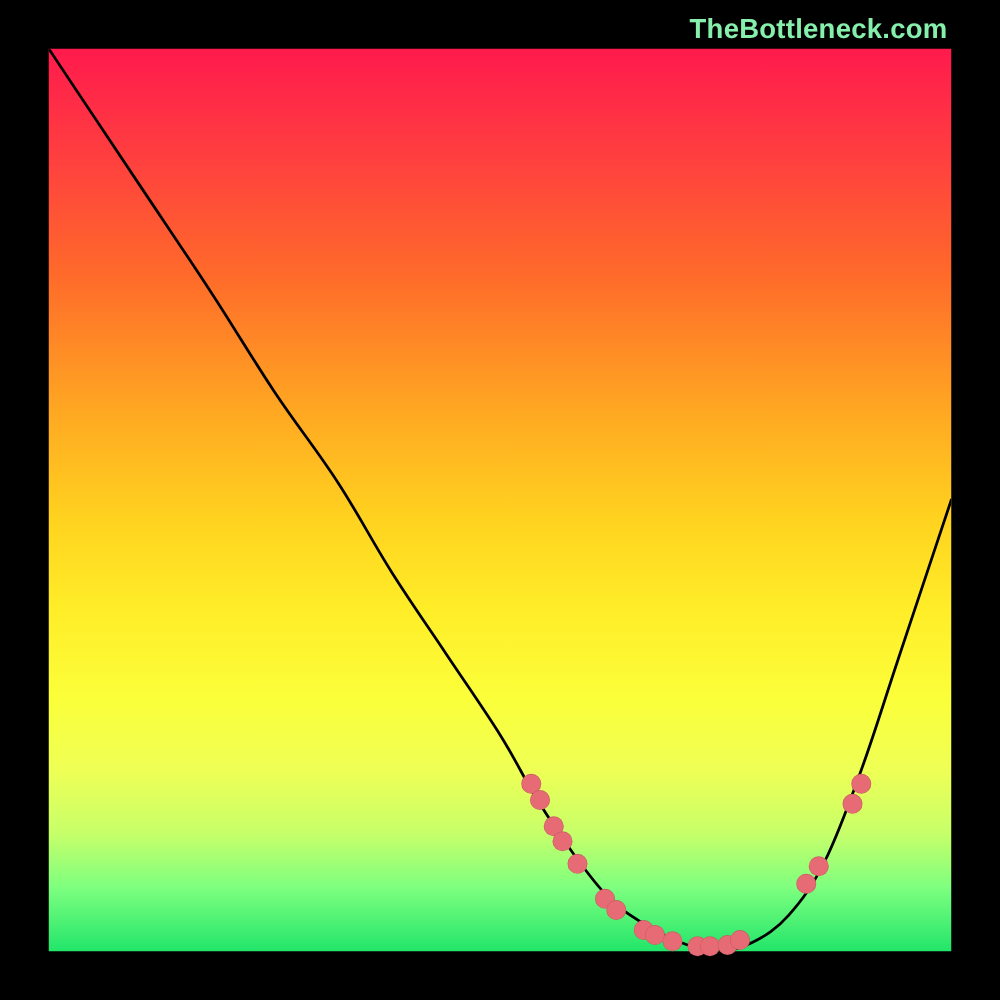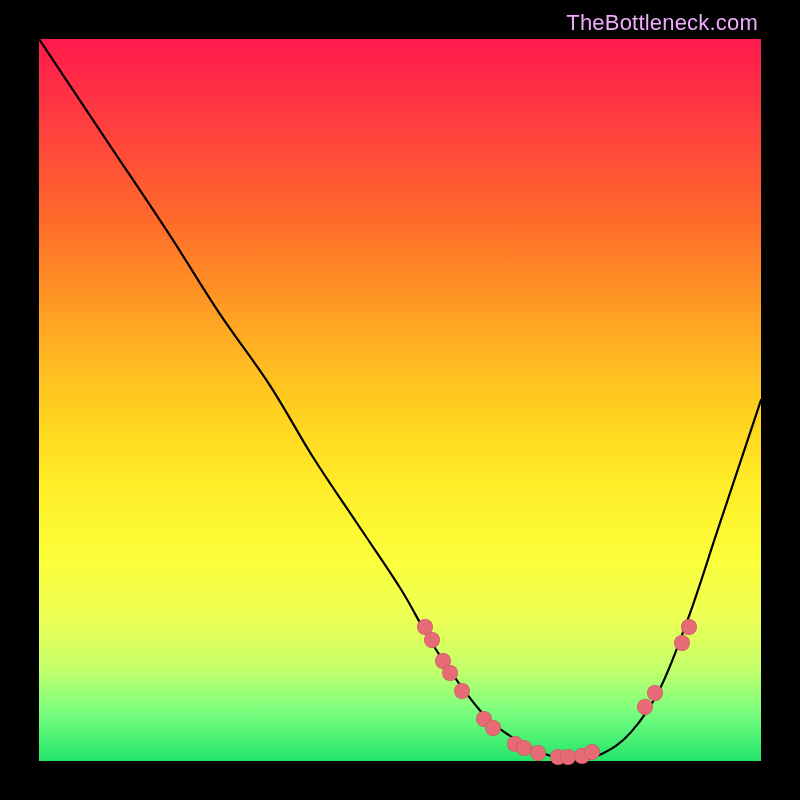--- a/index.html
+++ b/index.html
@@ -21,23 +21,23 @@
       #fbff3a 72%,
       #eeff55 80%,
       #c6ff6a 87%,
       #7dff7f 93%,
       #22e56a 100%);
   }
   .watermark {
     position: absolute;
     top: 10px;
     right: 42px;
-    color: #f0abfc;
+    color: #86efac;
     font-size: 22px;
-    font-weight: 400;
+    font-weight: 700;
     letter-spacing: 0.2px;
     z-index: 5;
   }
   svg.curve { position: absolute; left: 0; top: 0; width: 722px; height: 722px; }
   .pt {
     position: absolute;
     width: 16px;
     height: 16px;
     border-radius: 50%;
     background: #e76b74;

